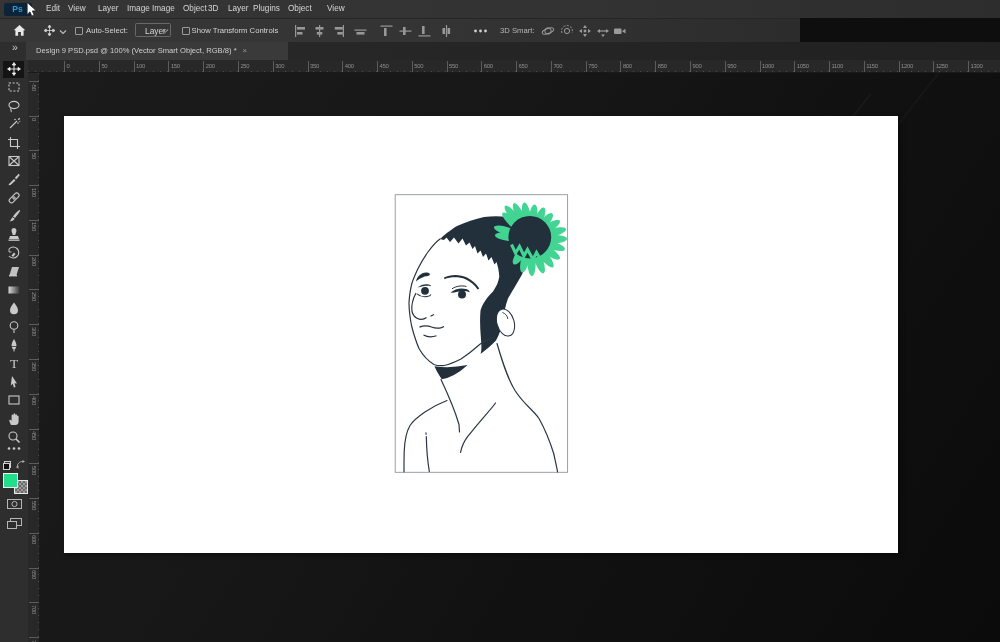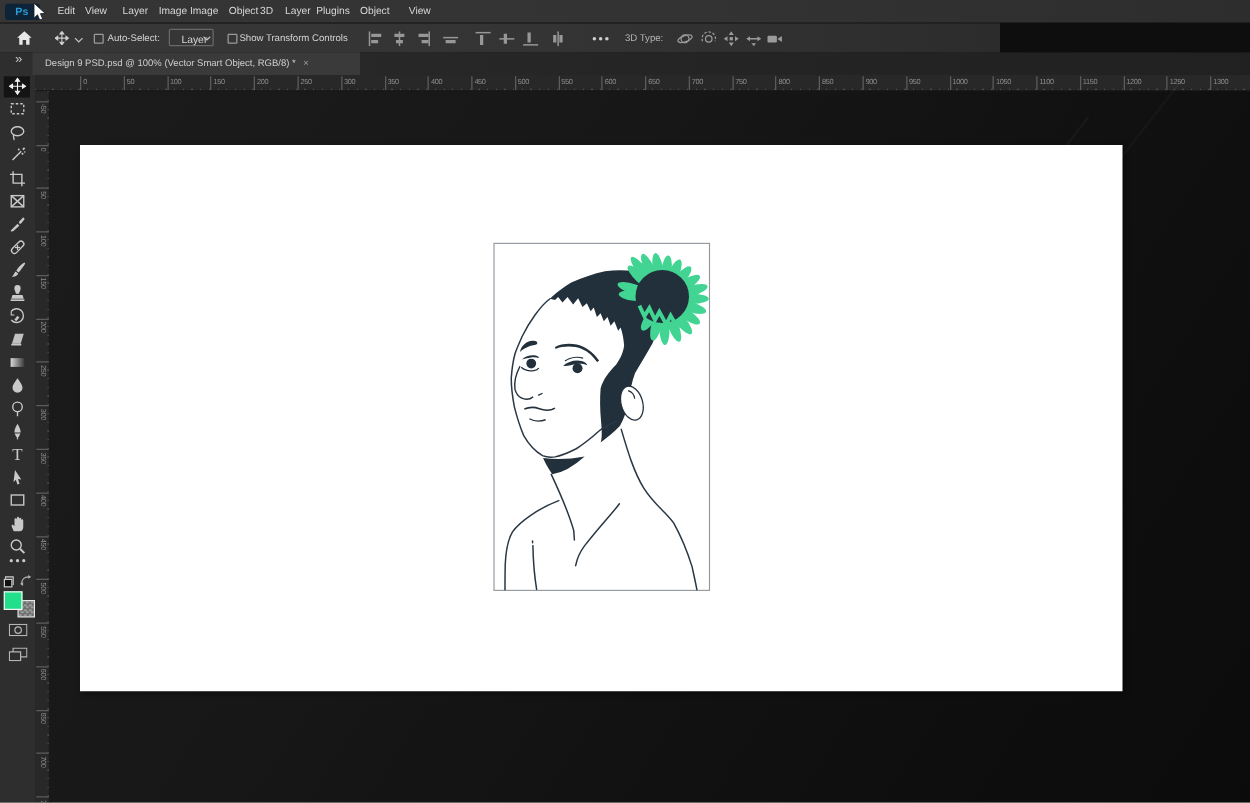--- a/index.html
+++ b/index.html
@@ -127,21 +127,21 @@
         <rect x="7.5" y="3" width="2.6" height="6"></rect>
       </g>
     </svg>
 <svg class="abs" style="left:473px;top:8.5px;" width="16" height="6" viewBox="0 0 16 6">
       <g fill="#cfcfcf">
         <circle cx="2.5" cy="3" r="1.4"></circle>
         <circle cx="7.5" cy="3" r="1.4"></circle>
         <circle cx="12.5" cy="3" r="1.4"></circle>
       </g>
     </svg>
-<div class="ot" style="left:500px;color:#b5b5b5;">3D Type:</div>
+<div class="ot" style="left:500px;color:#b5b5b5;">3D Smart:</div>
 <svg class="abs" style="left:541px;top:5px;" width="14" height="14" viewBox="0 0 14 14">
       <g stroke="#9b9b9b" fill="none" stroke-width="1">
 <circle cx="7" cy="7" r="3.2"></circle>
         <ellipse cx="7" cy="7" rx="6" ry="2.4" transform="rotate(-20 7 7)"></ellipse>
 </g>
     </svg>
 <svg class="abs" style="left:560px;top:5px;" width="14" height="14" viewBox="0 0 14 14">
       <g stroke="#9b9b9b" fill="none" stroke-width="1">
 <circle cx="7" cy="7" r="2.6"></circle>
         <path d="M2 9 A5.4 5.4 0 1 1 12 9" stroke-dasharray="2 1.4"></path>

